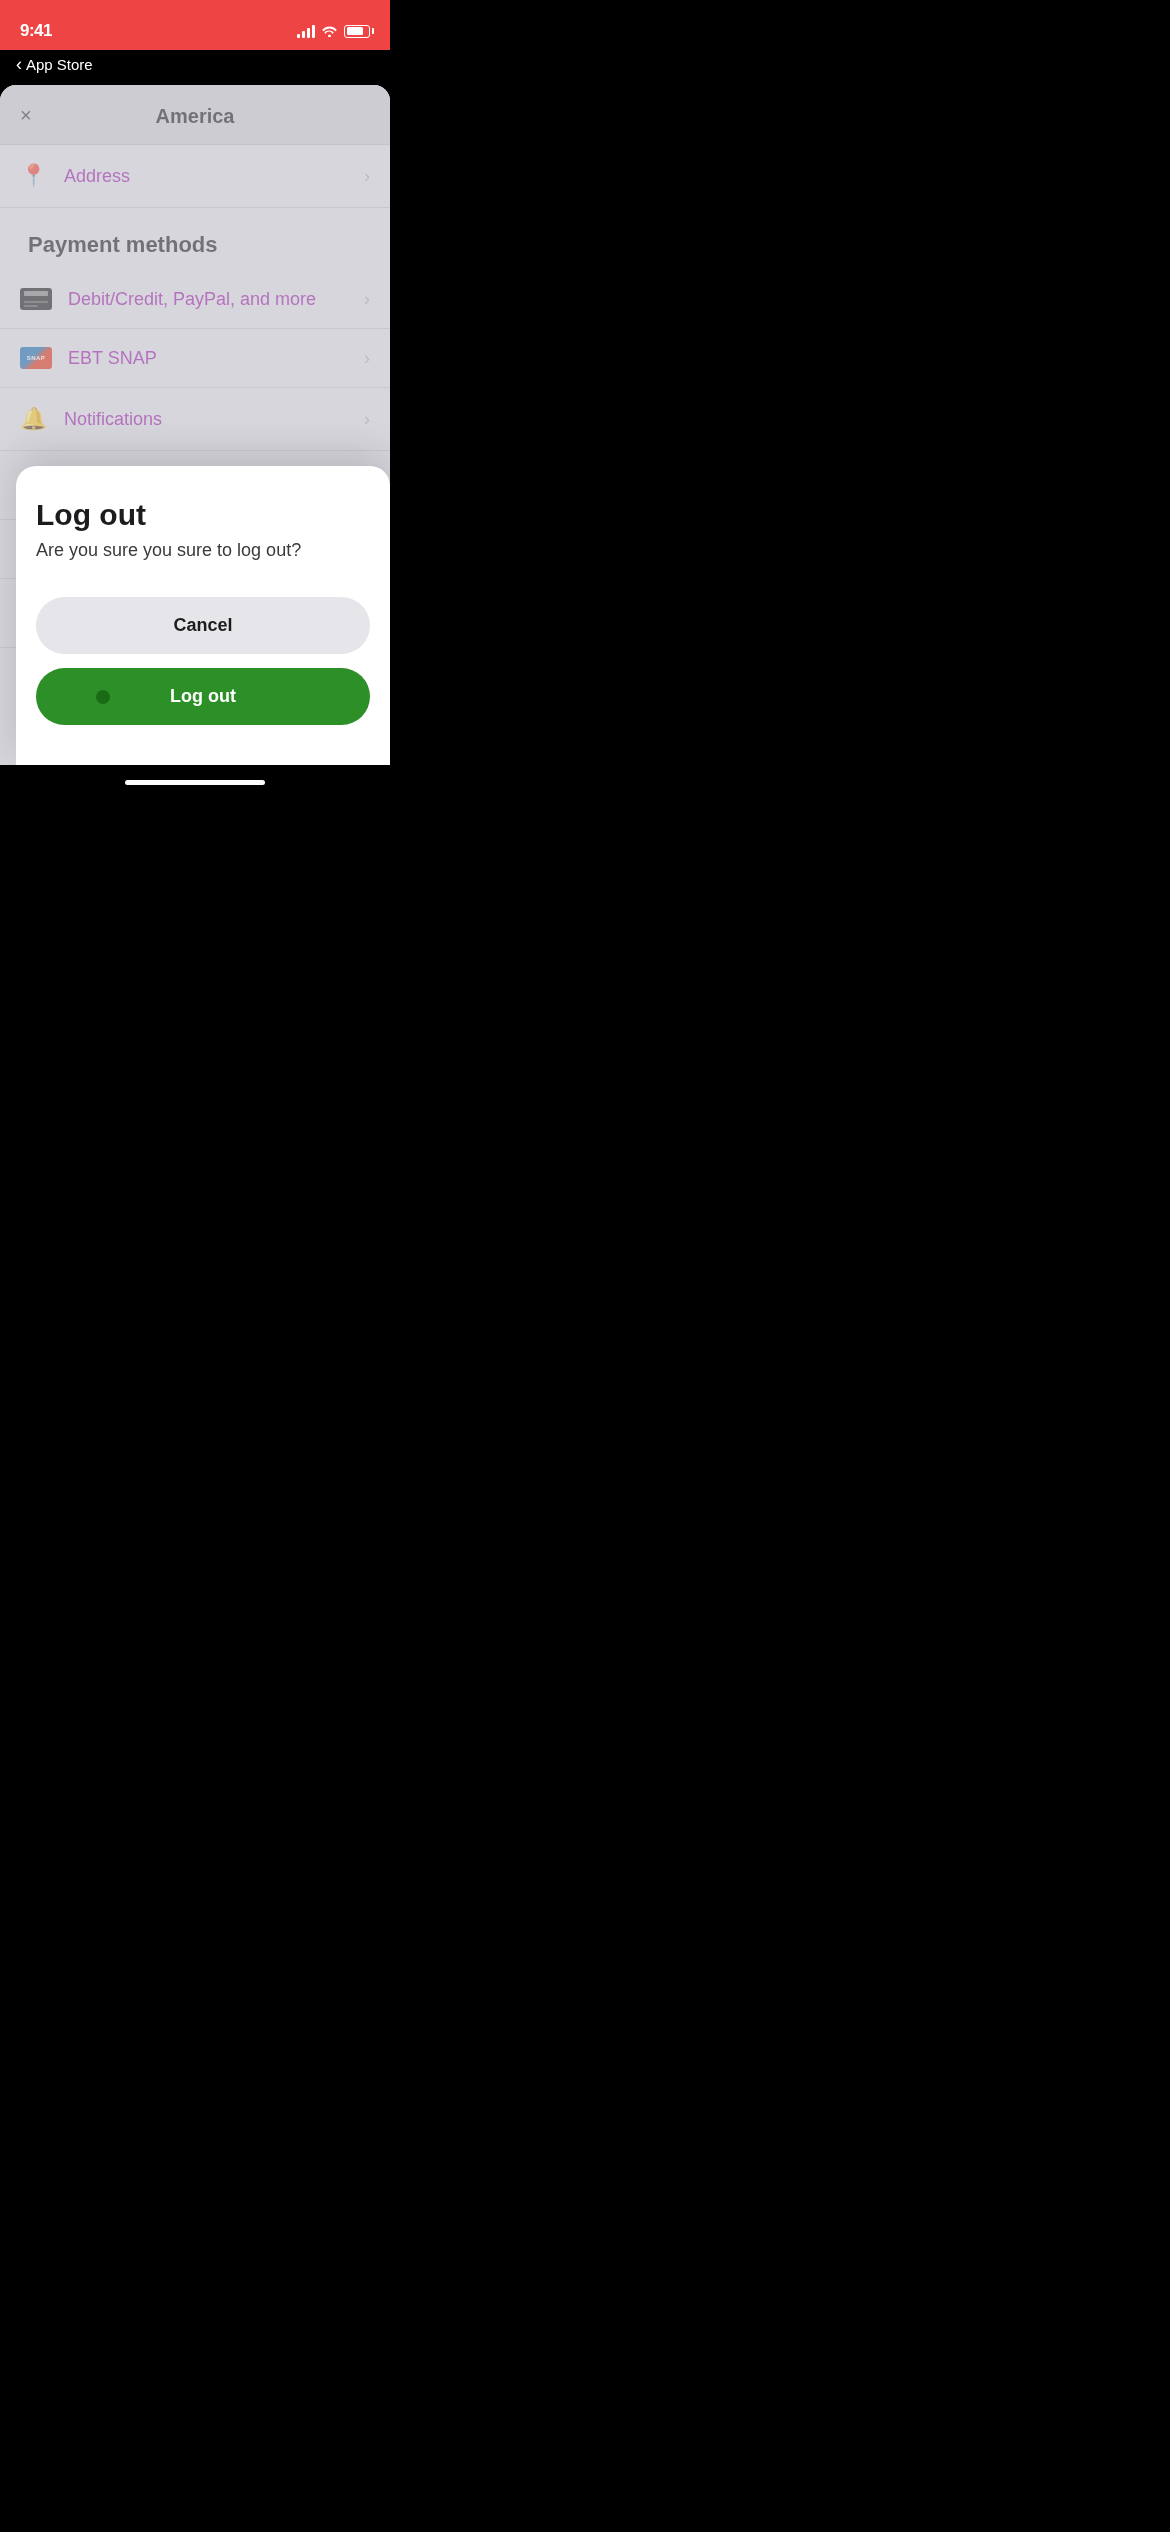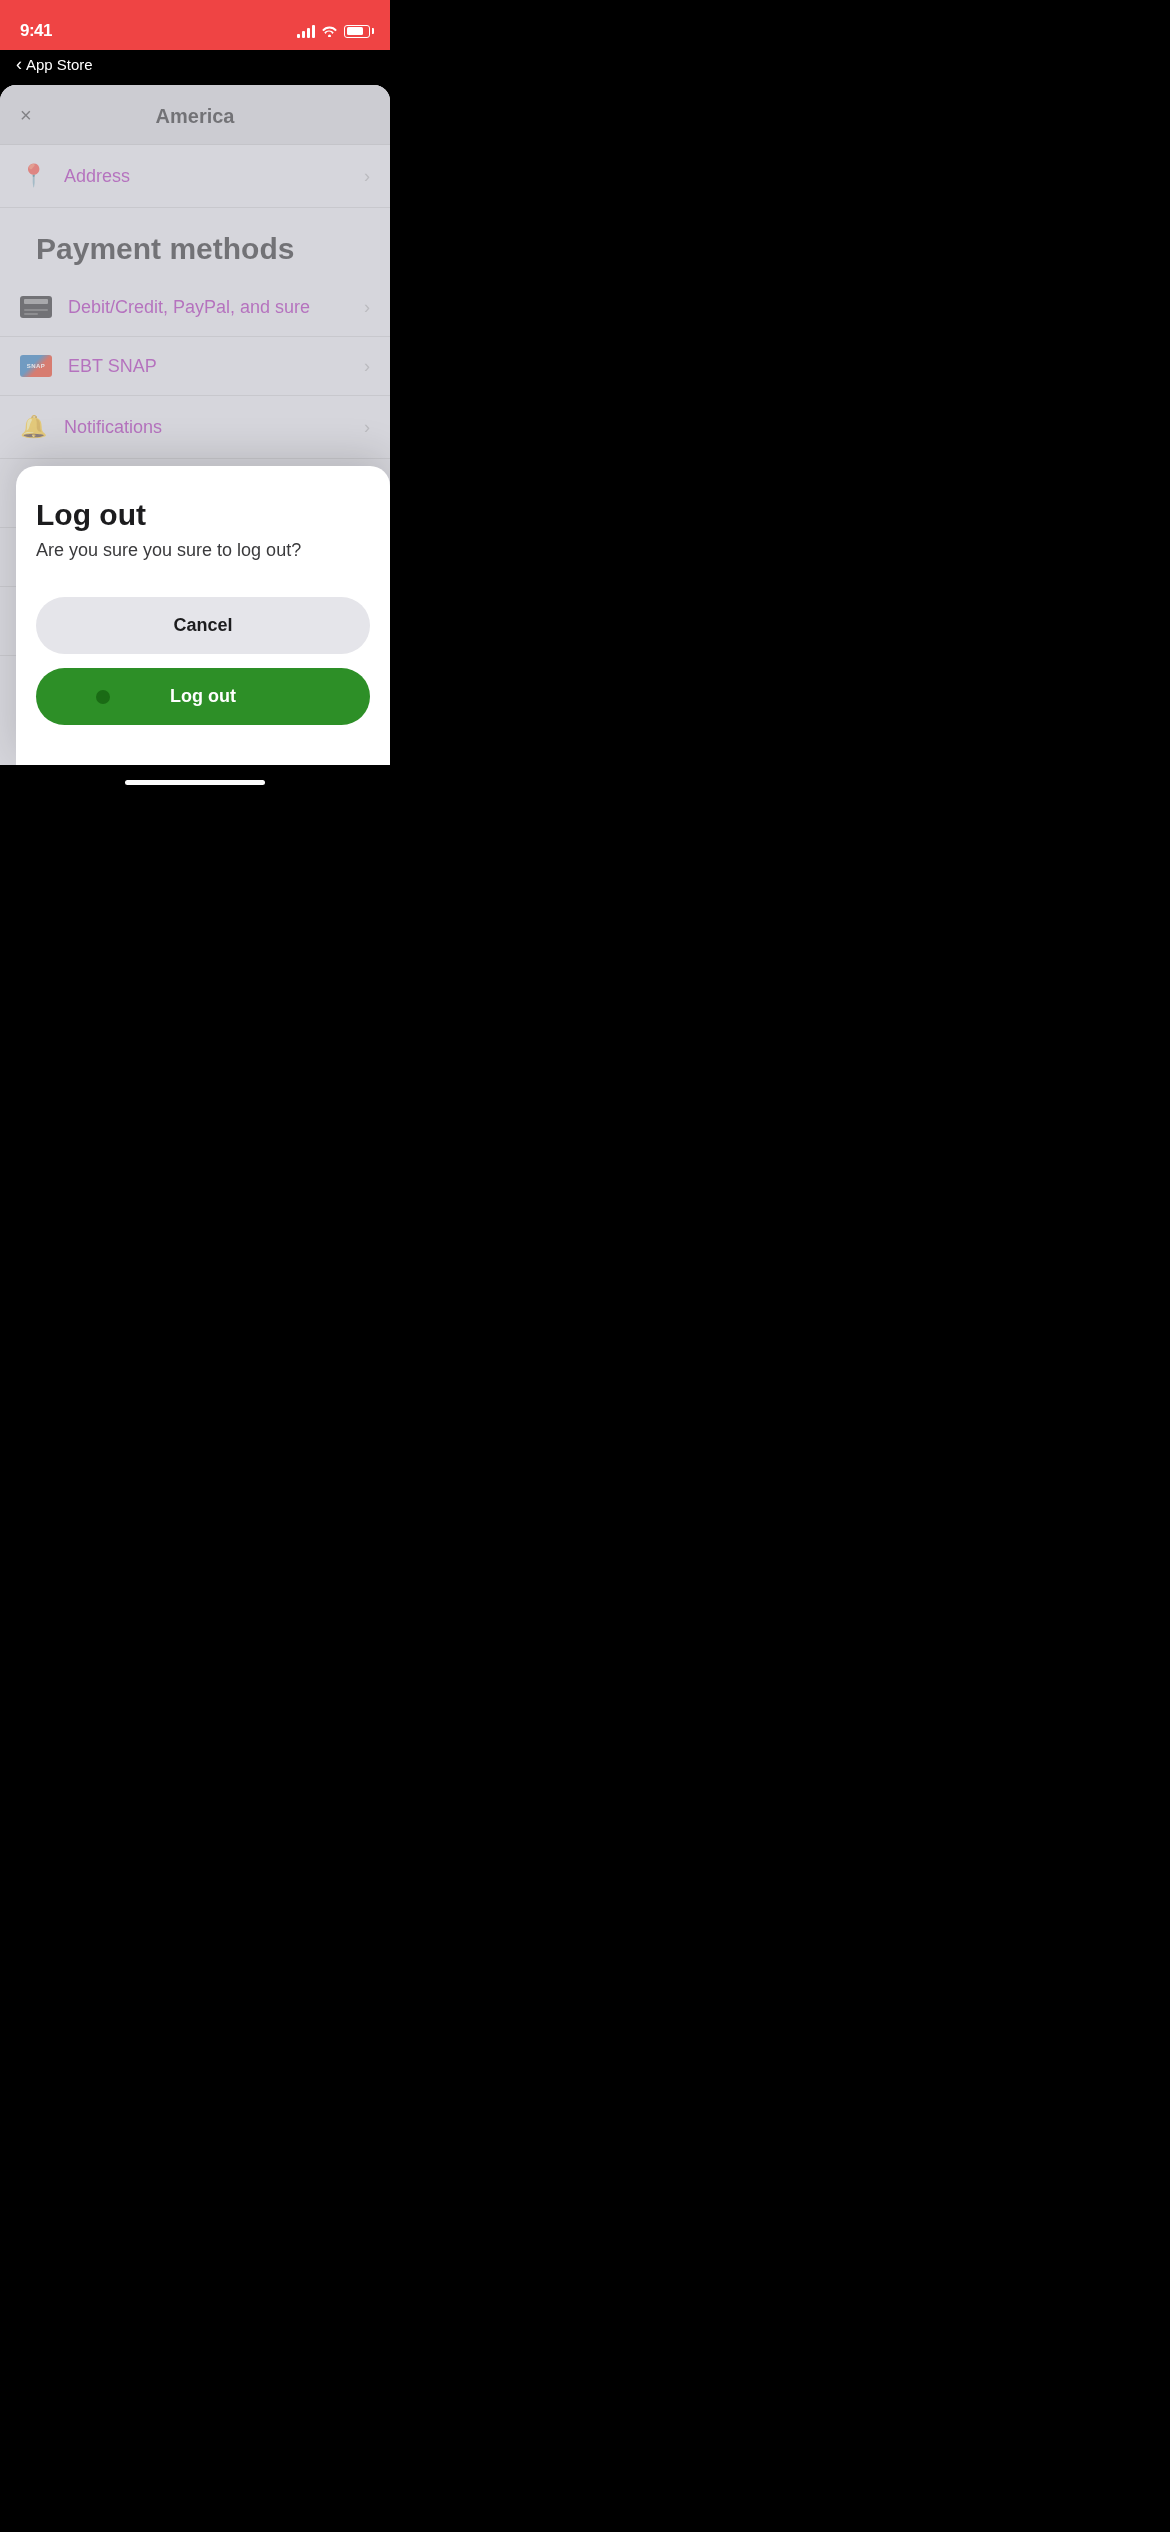--- a/index.html
+++ b/index.html
@@ -176,22 +176,22 @@
       color: #a21caf;
     }
 
     .row-chevron {
       color: #aeaeb2;
       font-size: 18px;
     }
 
     
     .section-header {
-      padding: 24px 36px 12px;
-      font-size: 30px;
+      padding: 24px 28px 12px;
+      font-size: 22px;
       font-weight: 700;
       color: #1c1c1e;
     }
 
     
     .ebt-icon {
       width: 32px;
       height: 22px;
       background: linear-gradient(135deg, #1a6fb5 40%, #e63012 60%);
       border-radius: 3px;
@@ -419,21 +419,21 @@
 
     <div class="settings-row">
       <div class="settings-row-left">
         <div class="card-icon">
           <div class="card-stripe"></div>
           <div class="card-lines">
             <div class="card-line"></div>
             <div class="card-line" style="width:60%"></div>
           </div>
         </div>
-        <span class="row-label">Debit/Credit, PayPal, and sure</span>
+        <span class="row-label">Debit/Credit, PayPal, and more</span>
       </div>
       <span class="row-chevron">›</span>
     </div>
 
     <div class="settings-row">
       <div class="settings-row-left">
         <div class="ebt-icon">
           <div class="ebt-icon-inner">
             <span style="font-size:6px;font-weight:900;letter-spacing:0.5px;">SNAP</span>
           </div>

